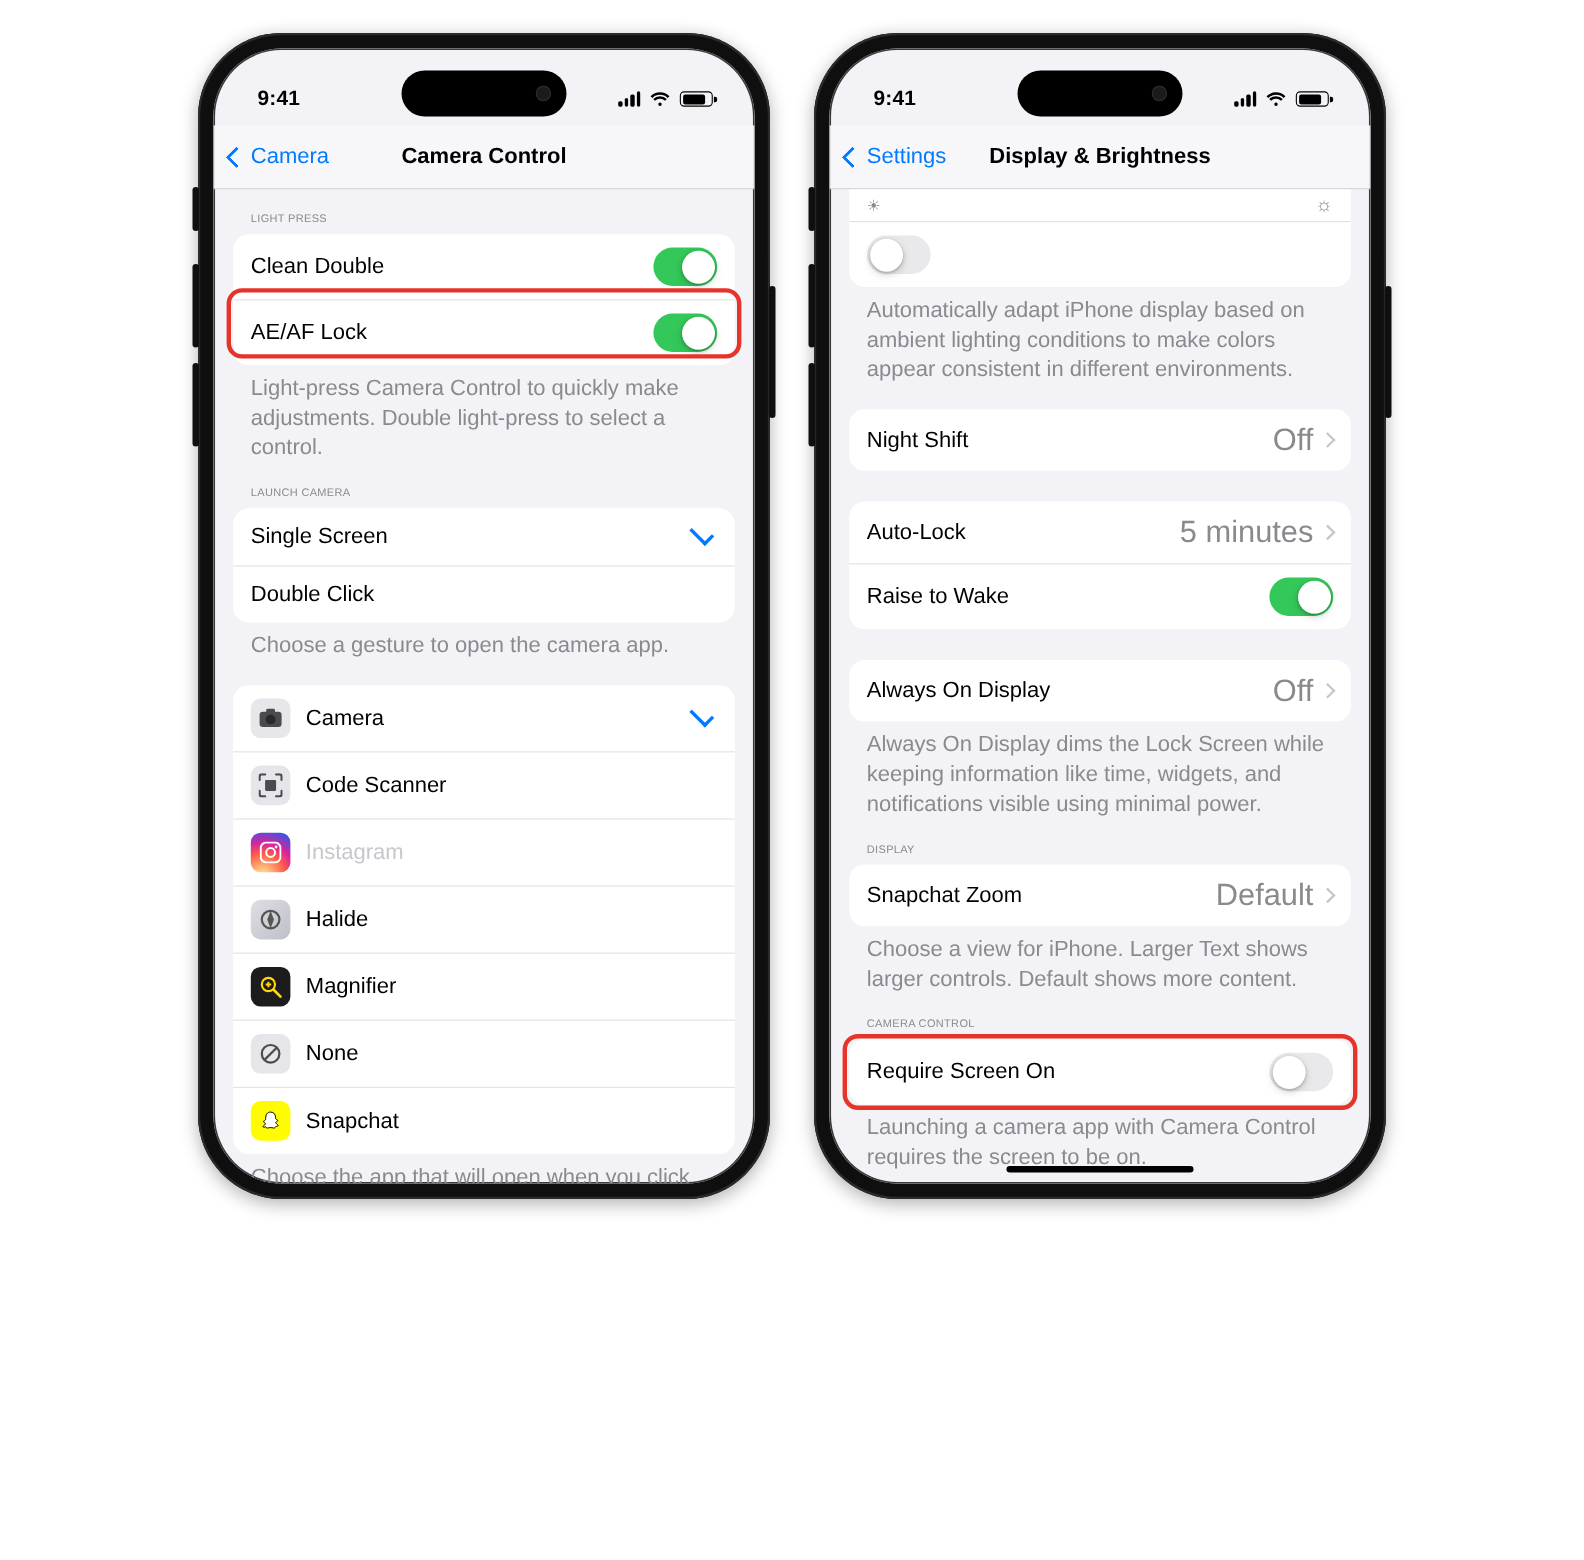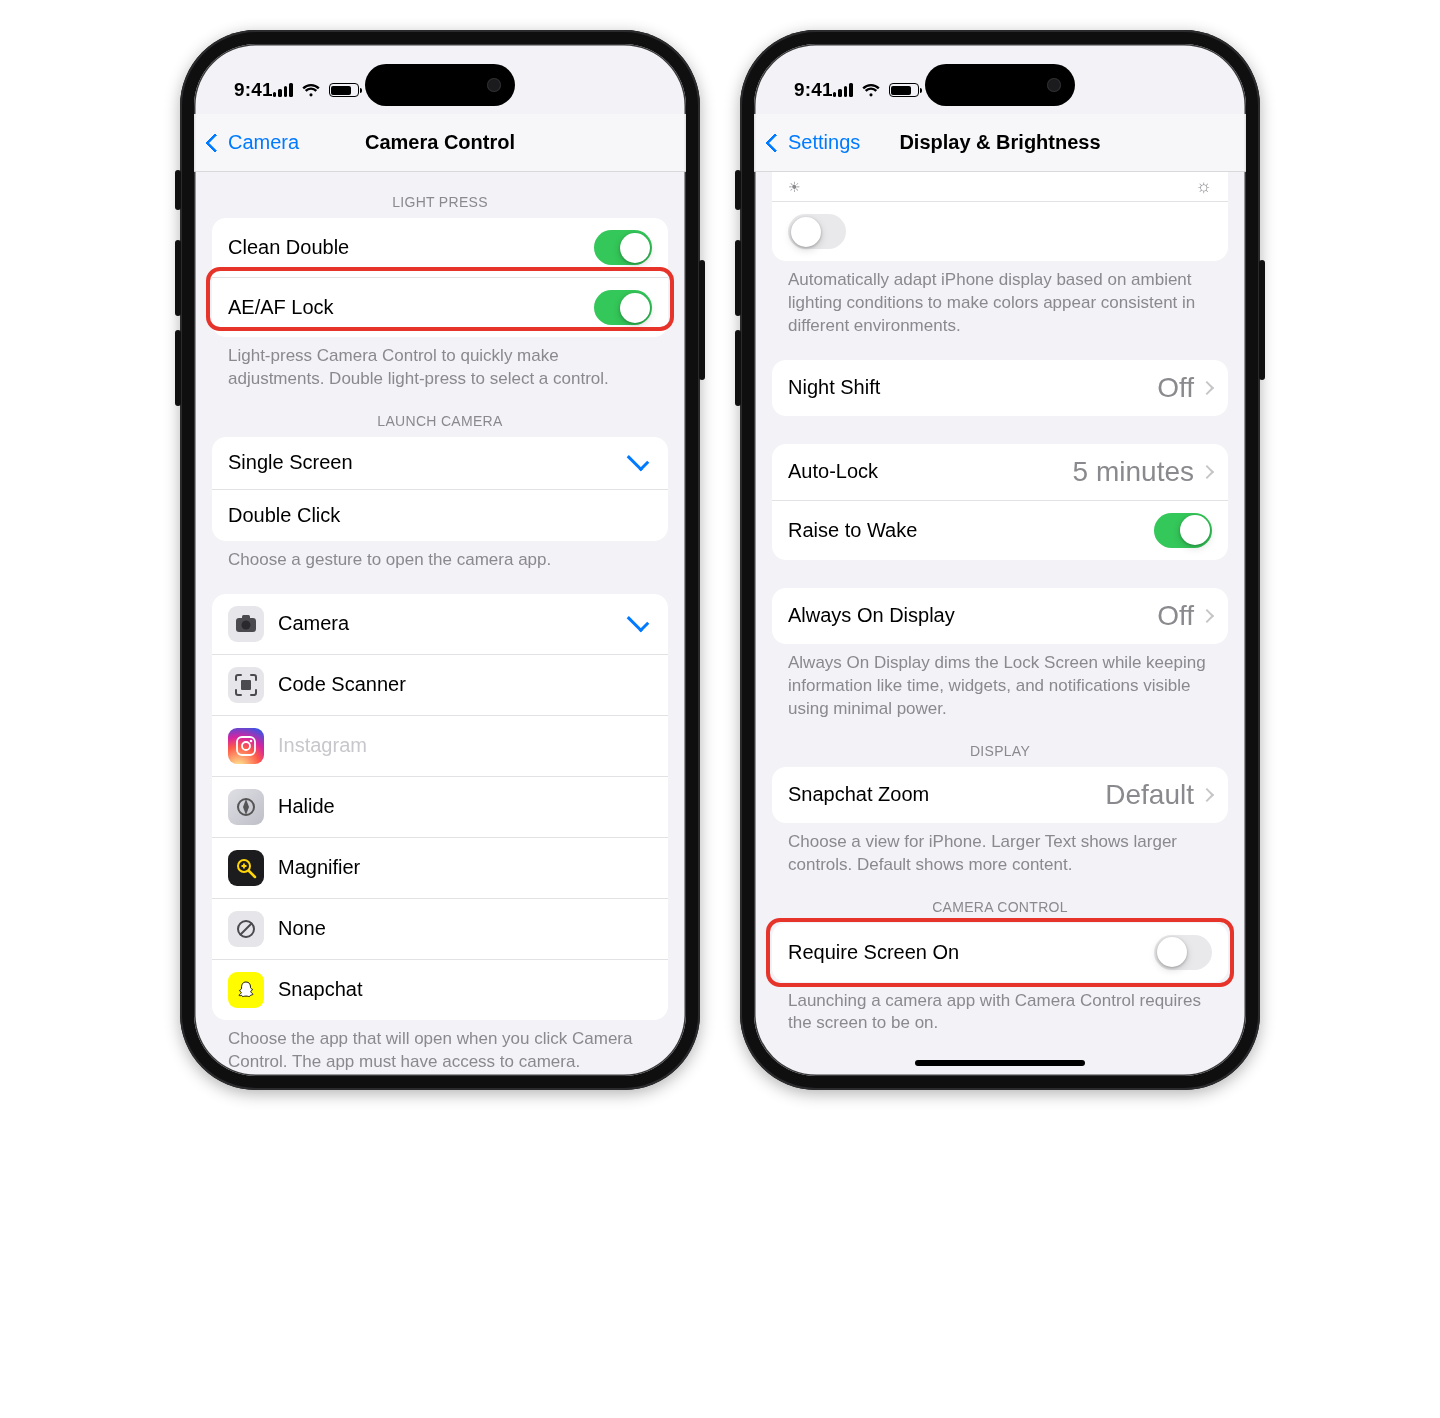--- a/index.html
+++ b/index.html
@@ -75,21 +75,21 @@
   .btn-l1 { left: -5px; top: 140px; width: 6px; height: 40px; }
   .btn-l2 { left: -5px; top: 210px; width: 6px; height: 76px; }
   .btn-l3 { left: -5px; top: 300px; width: 6px; height: 76px; }
   .btn-r1 { right:-5px; top: 230px; width: 6px; height: 120px; }
 
   
   .statusbar {
     height: 70px;
     display: flex;
     align-items: center;
-    justify-content: flex-start;
+    justify-content: space-between;
     padding: 22px 38px 0 40px;
     font-size: 19px;
     font-weight: 600;
     letter-spacing: 0.2px;
   }
   .status-right { display:flex; align-items:center; gap:8px; }
   .bars { display:flex; gap:2px; align-items:flex-end; height:14px; }
   .bars span { width:3.5px; background:#000; border-radius:1.5px; }
   .bars span:nth-child(1){height:5px}
   .bars span:nth-child(2){height:8px}
@@ -140,29 +140,28 @@
   }
 
   
   .content {
     height: calc(100% - 128px);
     overflow: hidden;
     padding: 0 18px;
     position: relative;
   }
   .section-header {
-    font-size: 14px;
+    font-size: 10px;
     color: var(--text-secondary);
     padding: 22px 16px 8px;
     text-transform: uppercase;
     letter-spacing: 0.3px;
-    text-align: center;
   }
   .section-footer {
-    font-size: 17px;
+    font-size: 20px;
     color: var(--text-secondary);
     padding: 8px 16px 0;
     line-height: 1.35;
   }
   .group {
     background: var(--cell-bg);
     border-radius: 14px;
     overflow: visible;
     position: relative;
   }

